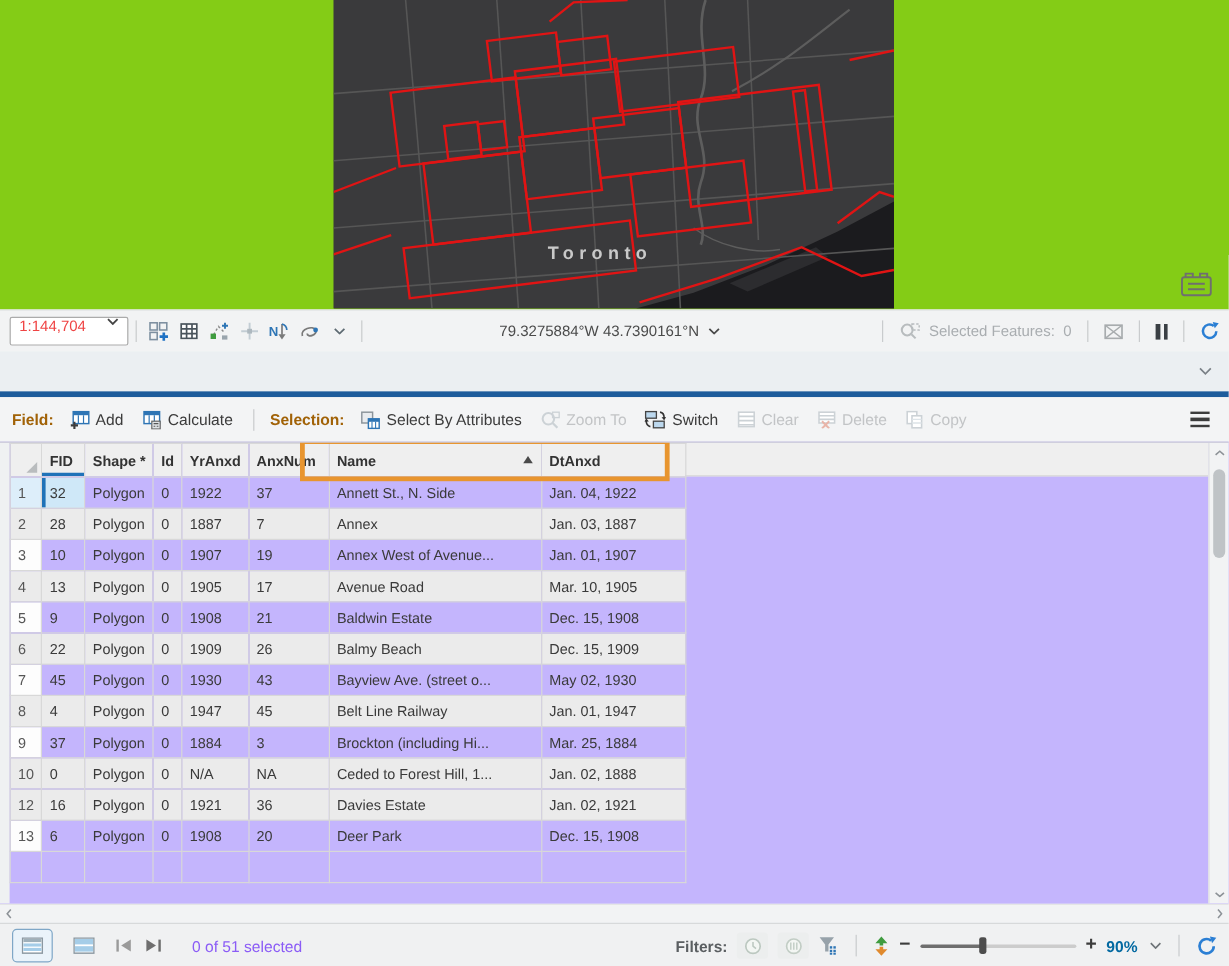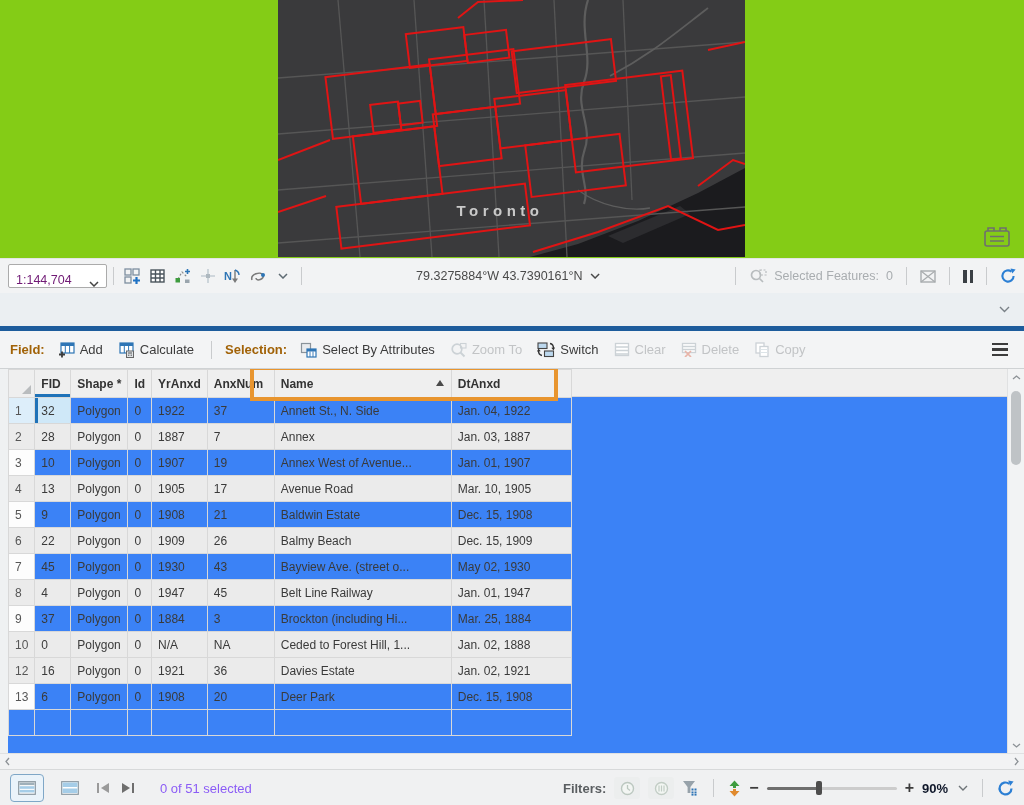--- a/index.html
+++ b/index.html
@@ -5,21 +5,21 @@
   html,body{margin:0;padding:0;}
   #app{position:relative;width:1024px;height:805px;background:#eff1f2;font-family:"Liberation Sans",sans-serif;font-size:12px;color:#3c3c3c;overflow:hidden;}
 
   
   .map-panel{position:absolute;left:0;top:0;width:1024px;height:258px;background:#84cc16;}
   .map-canvas{position:absolute;left:278px;top:0;width:467px;height:257px;background:#3a3a3c;}
   .drawer-icon{position:absolute;right:12px;top:222px;width:30px;height:28px;}
 
   
   .map-statusbar{position:absolute;top:258px;left:0;width:1024px;height:35px;background:#f2f3f4;border-top:1px solid #e3e5e6;display:flex;align-items:center;padding:0 8px;box-sizing:border-box;}
-  .scale-box{width:99px;height:24px;background:#fff;border:1px solid #ababab;border-radius:2px;display:flex;align-items:flex-end;justify-content:space-between;padding:0 7px;box-sizing:border-box;font-size:12.5px;color:#701a75;}
+  .scale-box{width:99px;height:24px;background:#fff;border:1px solid #ababab;border-radius:2px;display:flex;align-items:flex-start;justify-content:space-between;padding:0 7px;box-sizing:border-box;font-size:12.5px;color:#ef4444;}
   .vsep{width:1px;height:18px;background:#c9cbcd;margin:0 6px;flex:none;}
   .mtool{width:25px;height:25px;display:flex;align-items:center;justify-content:center;flex:none;}
   .coords{position:absolute;left:50%;transform:translateX(-52%);display:flex;align-items:center;gap:8px;color:#4a4a4a;font-size:12.5px;}
   .right-group{margin-left:auto;display:flex;align-items:center;gap:7px;}
   .gray-txt{color:#a9adb0;font-size:12.5px;}
 
   
   .dock{position:absolute;top:293px;left:0;width:1024px;height:512px;}
   .tab-row{height:33px;background:#ebeff2;position:relative;display:flex;align-items:flex-end;}
   .tab{margin-left:8px;height:30px;background:#1d5c9c;border-radius:5px 5px 0 0;display:flex;align-items:center;gap:8px;padding:0 11px;color:#fff;font-size:13px;}
@@ -28,21 +28,21 @@
   .blue-strip{height:5px;background:#1d5c9c;}
 
   .toolbar{height:37px;background:#f3f4f5;display:flex;align-items:center;padding:0 10px;gap:7px;font-size:13px;}
   .tlabel{font-weight:bold;color:#a16207;margin-right:2px;text-align:right;}
   .tbtn{display:flex;align-items:center;gap:5px;padding:3px 4px;color:#3c3c3c;}
   .tbtn.disabled{color:#c2c4c6;}
   .menu-btn{margin-left:auto;margin-right:6px;display:flex;flex-direction:column;gap:3px;}
   .menu-btn i{display:block;width:16px;height:2.5px;background:#3c3c3c;}
 
   
-  .table-wrap{position:relative;height:384px;background:#3b82f6;border-top:1px solid #cfd2d4;overflow:hidden;}
+  .table-wrap{position:relative;height:384px;background:#c4b5fd;border-top:1px solid #cfd2d4;overflow:hidden;}
   .left-gutter{position:absolute;left:0;top:0;width:8px;height:100%;background:#eff1f2;}
   .header-ext{position:absolute;left:552px;top:0;width:455px;height:28px;background:#efefef;border-bottom:1px solid #d8d8d8;box-sizing:border-box;}
   table{position:absolute;left:8px;top:0;border-collapse:collapse;table-layout:fixed;}
   th,td{border:1px solid #d8d8d8;padding:0 6px;height:26px;box-sizing:border-box;font-size:12px;text-align:left;white-space:nowrap;overflow:hidden;font-weight:normal;}
   thead th{height:28px;background:#efefef;font-weight:bold;color:#333;position:relative;}
   th.corner::after{content:"";position:absolute;right:3px;bottom:3px;border-left:9px solid transparent;border-bottom:9px solid #b9bcbe;}
   th.fid-h{box-shadow:inset 0 -3px 0 #1f72b8;}
   .sort-asc{position:absolute;right:7px;top:10px;width:0;height:0;border-left:4px solid transparent;border-right:4px solid transparent;border-bottom:6px solid #4a4a4a;}
   tbody td{color:#3a3a3a;}
   td.rn{color:#565656;background:#fdfdfd;}
@@ -61,21 +61,21 @@
   .viewbtn{width:32px;height:26px;display:flex;align-items:center;justify-content:center;border:1px solid transparent;border-radius:4px;}
   .viewbtn.sel{border-color:#7fa7c7;background:#eaf3fa;}
   .count-text{color:#8b5cf6;margin-left:16px;}
   .br-right{margin-left:auto;display:flex;align-items:center;gap:8px;font-weight:bold;}
   .filters-label{color:#5a5e61;}
   .ficon{width:26px;height:22px;border-radius:3px;background:#eceeee;display:flex;align-items:center;justify-content:center;}
   .slider{position:relative;width:130px;height:14px;}
   .slider .track-l{position:absolute;left:0;top:6px;width:40%;height:3px;background:#6e6e6e;border-radius:2px;}
   .slider .track-r{position:absolute;left:40%;top:6px;right:0;height:3px;background:#cccccc;border-radius:2px;}
   .slider .handle{position:absolute;left:calc(40% - 3px);top:0;width:6px;height:14px;background:#4d4d4d;border-radius:2px;}
-  .zoomsel{display:flex;align-items:center;gap:10px;color:#0f172a;}
+  .zoomsel{display:flex;align-items:center;gap:10px;color:#0369a1;}
   .pm{font-size:16px;color:#3c3c3c;line-height:1;}
   .pause{display:flex;gap:3px;}
   .pause i{display:block;width:3.5px;height:13px;background:#3a3f44;}
 </style>
 </head>
 <body>
 
 <div id="app">
 
   <div class="map-panel">

